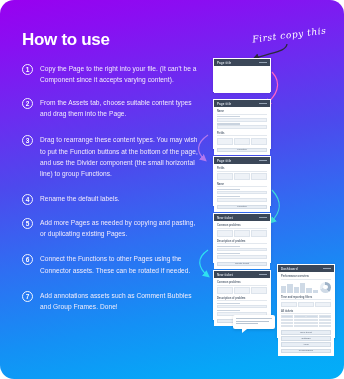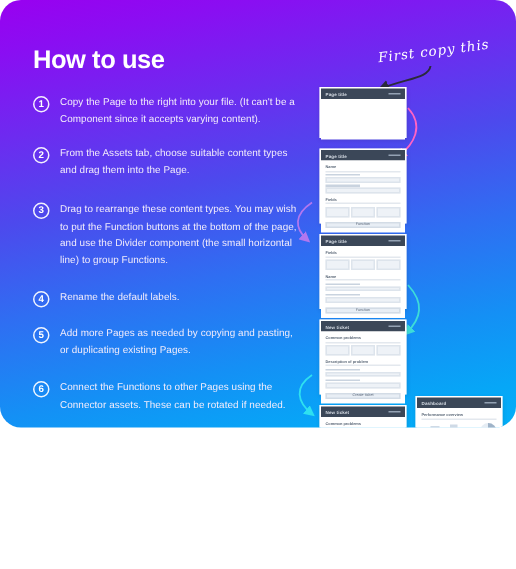--- a/index.html
+++ b/index.html
@@ -3,21 +3,21 @@
 <meta charset="utf-8">
 <style>
   * { margin:0; padding:0; box-sizing:border-box; }
   html,body { width:344px; height:379px; overflow:hidden; }
   body {
     font-family:"Liberation Sans", sans-serif;
     background:#ffffff;
   }
   #card {
     position:relative;
-    width:344px; height:285px;
+    width:344px; height:379px;
     border-radius:14px;
     overflow:hidden;
     background:linear-gradient(168deg,#9900f0 0%,#8a0ef2 10%,#6d2bf0 26%,#4d49ed 42%,#2f6ef2 60%,#1490f5 78%,#06a7f7 92%,#03aff8 100%);
   }
   
   #left { position:absolute; left:22px; top:30px; width:180px; }
   #title {
     color:#fff;
     font-size:17px;
     font-weight:bold;

